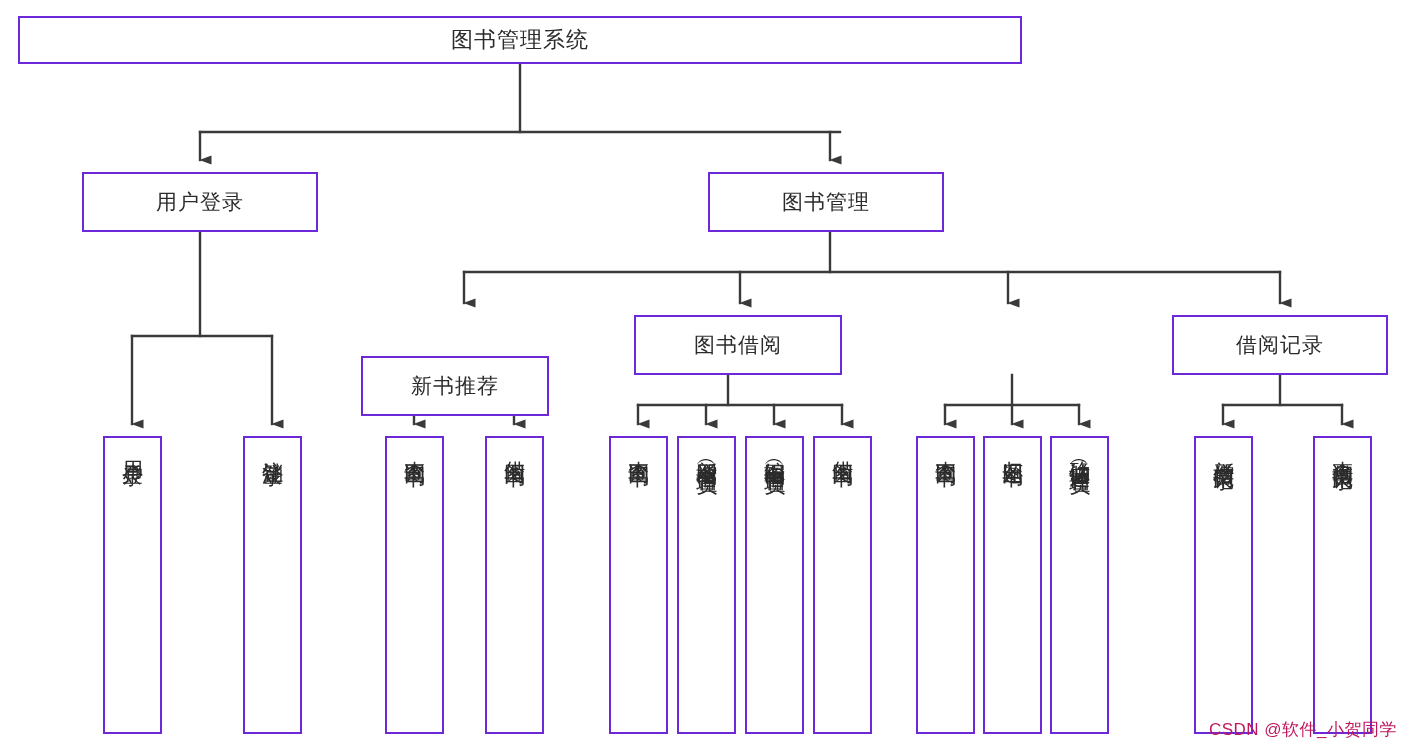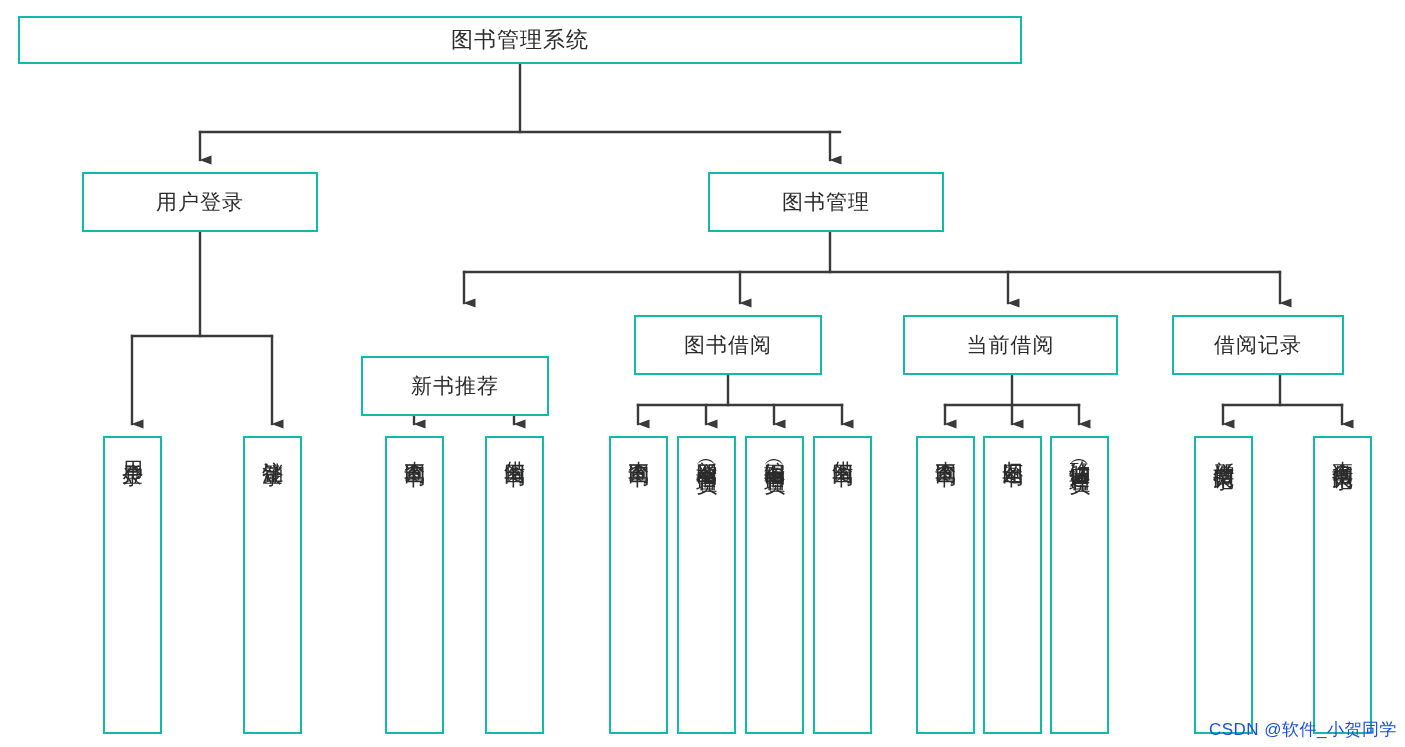--- a/index.html
+++ b/index.html
@@ -19,21 +19,21 @@
     position: absolute;
     left: 0;
     top: 0;
     width: 1405px;
     height: 747px;
     pointer-events: none;
   }
   .node {
     position: absolute;
     box-sizing: border-box;
-    border: 2px solid #14b8a6;
+    border: 2px solid #6d28d9;
     background: #ffffff;
     display: flex;
     align-items: center;
     justify-content: center;
     color: #2b2b2b;
   }
   .node.h-node {
     font-size: 21px;
     letter-spacing: 1px;
     white-space: nowrap;
@@ -54,21 +54,21 @@
     letter-spacing: 2px;
     color: #2b2b2b;
     white-space: nowrap;
     display: block;
   }
   .watermark {
     position: absolute;
     right: 8px;
     bottom: 6px;
     font-size: 17px;
-    color: #1d4ed8;
+    color: #be185d;
     letter-spacing: 0.5px;
     white-space: nowrap;
     user-select: none;
   }
 </style>
 </head>
 <body>
 
 <div id="canvas">
 
@@ -129,27 +129,24 @@
   <div class="node h-node" style="left:82px; top:172px; width:236px; height:60px;">
     <span>用户登录</span>
   </div>
   <div class="node h-node" style="left:708px; top:172px; width:236px; height:60px;">
     <span>图书管理</span>
   </div>
 
   <div class="node h-node" style="left:361px; top:315px; width:188px; height:60px;margin-top:41px;">
     <span>新书推荐</span>
   </div>
-  <div class="node h-node" style="left:634px; top:315px; width:188px; height:60px;">
+  <div class="node h-node" style="left:634px; top:315px; width:208px; height:60px;">
     <span>图书借阅</span>
   </div>
-  <div class="node h-node" style="left:903px; top:315px; width:215px; height:60px;">
-    <span>当前借阅</span>
-  </div>
-  <div class="node h-node" style="left:1172px; top:315px; width:172px; height:60px;">
+  <div class="node h-node" style="left:1172px; top:315px; width:216px; height:60px;">
     <span>借阅记录</span>
   </div>
 
   <div class="node leaf" style="left:103px; top:436px; width:59px; height:298px;">
     <span class="vtext">用户登录</span>
   </div>
   <div class="node leaf" style="left:243px; top:436px; width:59px; height:298px;">
     <span class="vtext">注销登录</span>
   </div>
 

